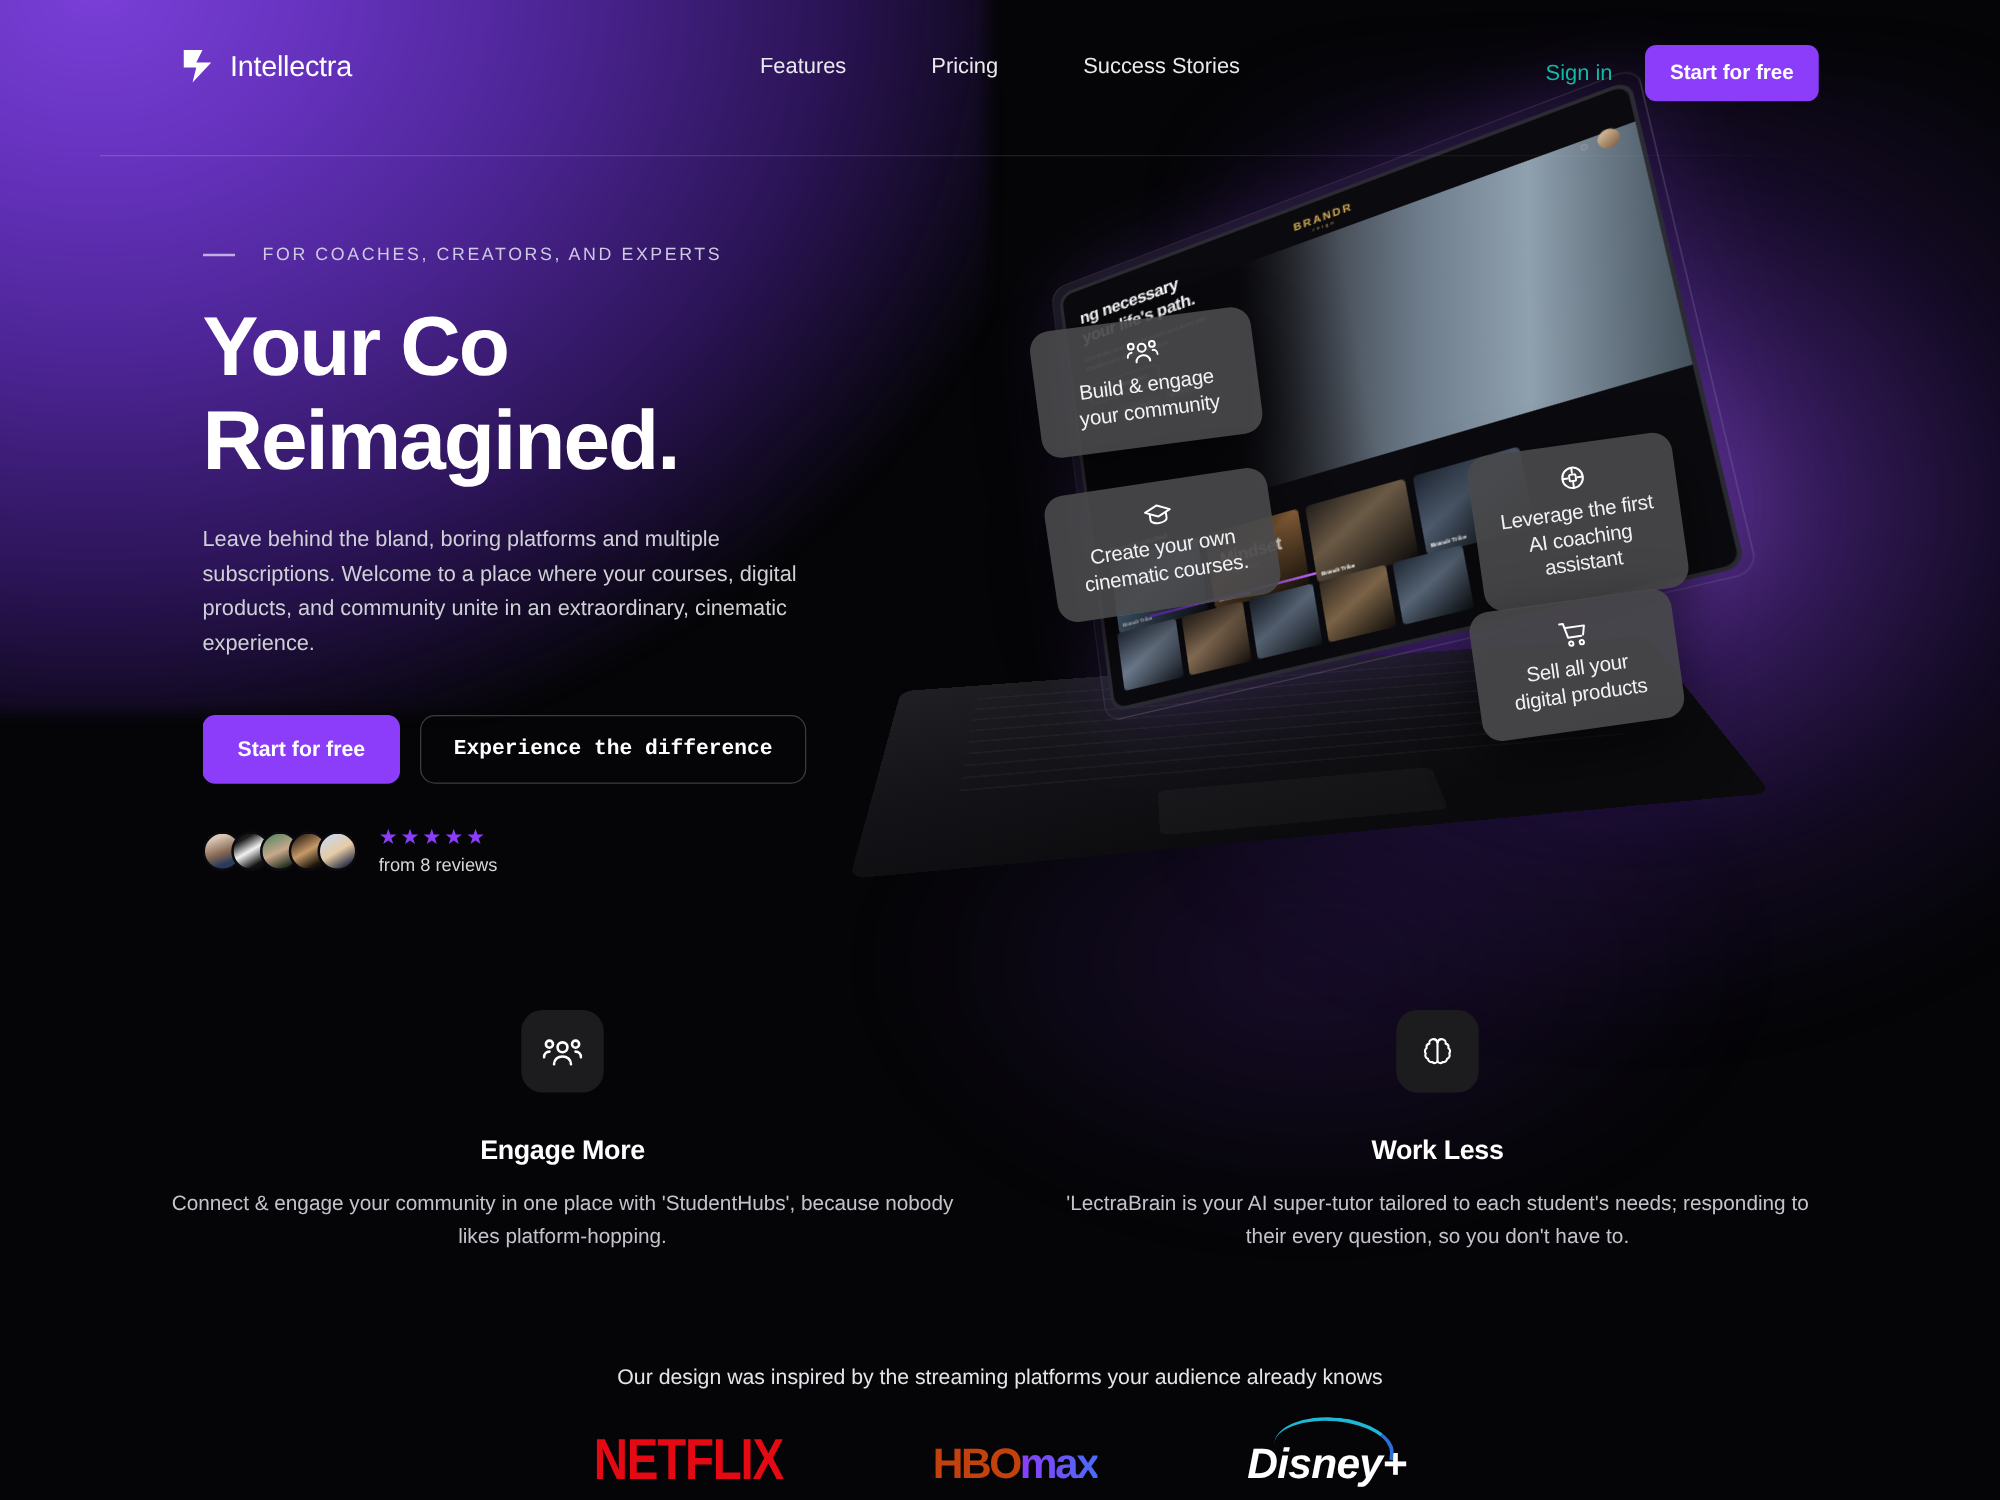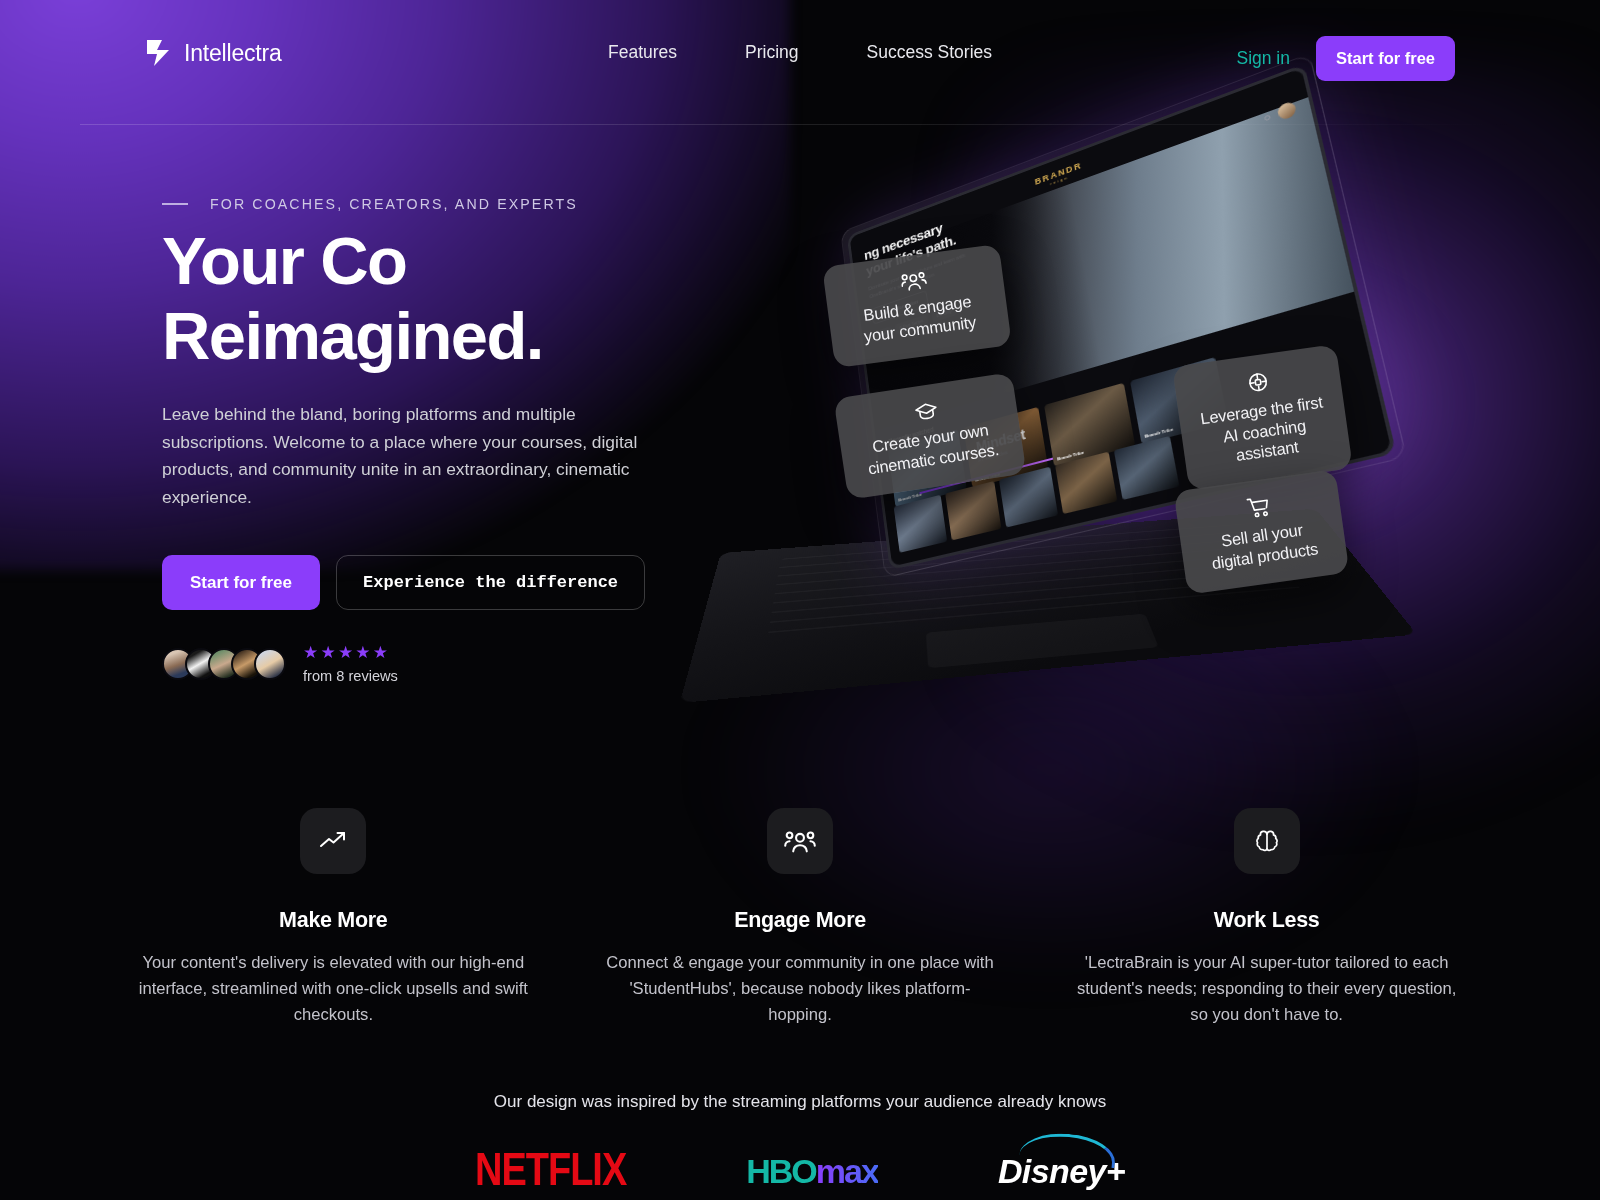--- a/index.html
+++ b/index.html
@@ -69,21 +69,21 @@
   }
   .signin { color:#14b8a6; font-size:17.5px; }
   .btn-primary {
     background:#8b3dfa; color:#fff; font-size:16.5px; font-weight:600;
     border:none; border-radius:9px; padding:13px 20px; cursor:pointer;
     white-space:nowrap; font-family:inherit;
   }
 
   
   .hero-left { position:absolute; left:162px; top:196px; width:560px; z-index:12; }
-  .eyebrow { display:flex; align-items:center; gap:22px; margin-bottom:11px; }
+  .eyebrow { display:flex; align-items:center; gap:22px; margin-bottom:28px; }
   .eyebrow-line { width:26px; height:1.5px; background:rgba(225,220,245,.75); }
   .eyebrow-text {
     color:#cfc9e4; font-size:14.2px; letter-spacing:2.1px; font-weight:500; white-space:nowrap;
   }
   .headline {
     color:#fff; font-size:67px; line-height:1.12; font-weight:700; letter-spacing:-1.6px;
     margin-bottom:28px;
   }
   .headline span { display:block; }
   .subcopy {
@@ -253,21 +253,21 @@
 
   
   .logos-wrap { position:absolute; left:0; top:1092px; width:1600px; text-align:center; z-index:12; }
   .logos-caption { color:#e4e4ea; font-size:17px; font-weight:400; margin-bottom:36px; }
   .logos { display:flex; justify-content:center; align-items:flex-end; gap:120px; }
   .logo-netflix {
     color:#e50914; font-size:38px; font-weight:700; letter-spacing:-1px;
     font-family:"Liberation Sans", sans-serif; transform:scaleY(1.22);
   }
   .logo-hbomax { display:flex; align-items:center; font-size:34px; font-weight:700; }
-  .logo-hbo { color:#14b8a6; letter-spacing:-2px; }
+  .logo-hbo { color:#c2410c; letter-spacing:-2px; }
   .logo-max { background:linear-gradient(90deg,#8b3dfa,#4a6cf7); -webkit-background-clip:text; background-clip:text; color:transparent; letter-spacing:-2px; }
   .logo-disney { position:relative; color:#fff; font-size:34px; font-style:italic; font-weight:600; letter-spacing:-.6px; }
   .logo-disney .arc {
     position:absolute; left:22px; top:-18px; width:96px; height:30px;
     border-top:3px solid #1fb8d4; border-right:3px solid #2a6fd8;
     border-radius:60% 60% 0 0 / 100% 100% 0 0;
     border-left:none; border-bottom:none;
     transform:rotate(5deg);
   }
 </style>
@@ -440,30 +440,20 @@
         <circle cx="9.5" cy="18.4" r="1.7"></circle>
         <circle cx="18" cy="18.4" r="1.7"></circle>
       </svg>
       <div class="ft">Sell all your
 digital products</div>
     </div>
   </div>
 
   <div class="features">
 
-    <div class="feature">
-      <div class="feat-icon">
-        <svg width="30" height="24" viewBox="0 0 30 24" fill="none" stroke="#fff" stroke-width="2" stroke-linecap="round" stroke-linejoin="round">
-          <path d="M3 17 L11 10 L15.5 13.5 L26 4"></path>
-          <path d="M19.5 4 H26 V10.5"></path>
-        </svg>
-      </div>
-      <div class="feat-title">Make More</div>
-      <div class="feat-desc">Your content's delivery is elevated with our high-end interface, streamlined with one-click upsells and swift checkouts.</div>
-    </div>
 
     <div class="feature">
       <div class="feat-icon">
         <svg width="32" height="25" viewBox="0 0 26 20" fill="none" stroke="#fff" stroke-width="1.7" stroke-linecap="round" stroke-linejoin="round">
           <circle cx="13" cy="7" r="3.2"></circle>
           <path d="M7.5 18c0-3 2.5-5 5.5-5s5.5 2 5.5 5"></path>
           <circle cx="4.5" cy="5" r="2.3"></circle>
           <path d="M1 13.5c0-2.2 1.6-3.7 3.5-3.7"></path>
           <circle cx="21.5" cy="5" r="2.3"></circle>
           <path d="M25 13.5c0-2.2-1.6-3.7-3.5-3.7"></path>

